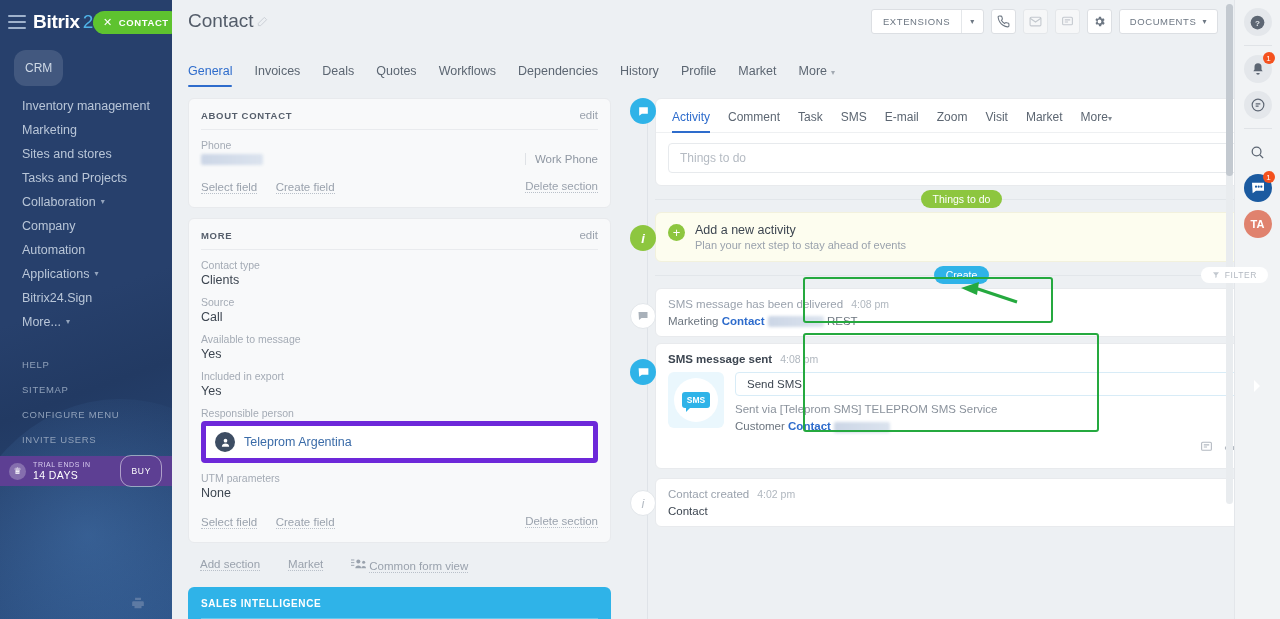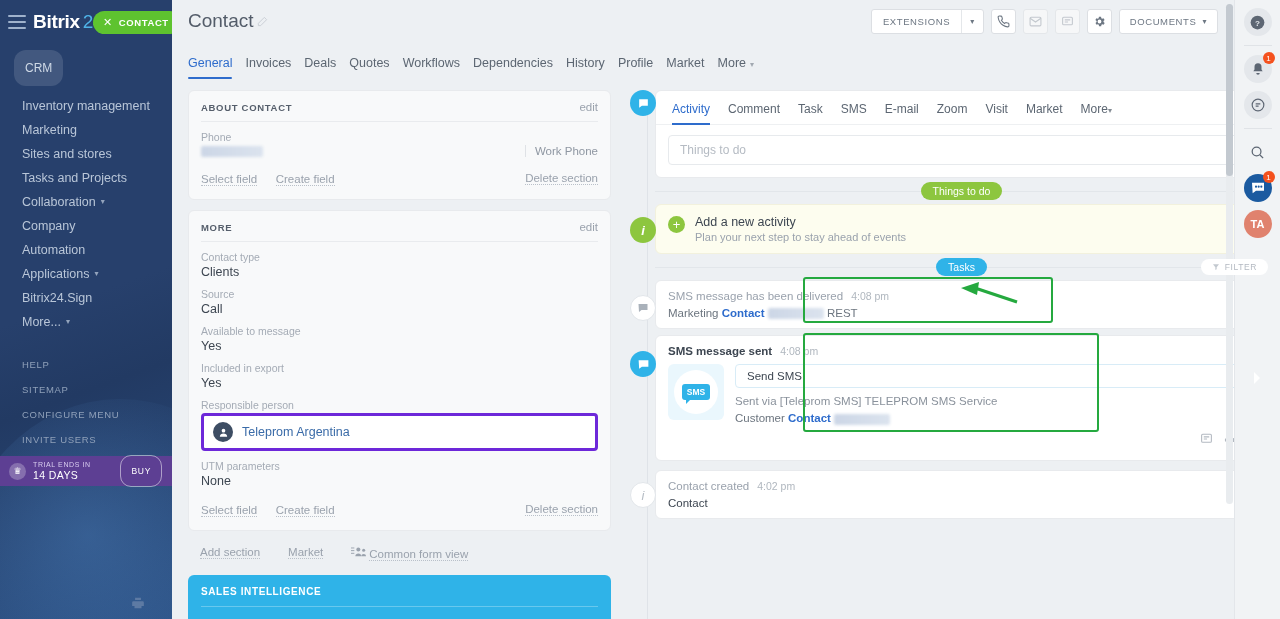--- a/index.html
+++ b/index.html
@@ -86,21 +86,21 @@
     display:flex; align-items:center; justify-content:center; cursor:pointer; color:#87909b;
   }
   .icon-btn.faded{ background:#f6f7f8; color:#c3c8ce; border-color:#e4e7ea;}
   .docs-btn{
     height:25px; border:1px solid #dcdfe3; border-radius:3px; background:#fff;
     display:flex; align-items:center; gap:6px; padding:0 10px; font-size:9.5px;
     letter-spacing:.6px; color:#6d7783; cursor:pointer;
   }
 
   
-  .tabs{ display:flex; gap:13px; padding:0 0 0 16px; margin-top:4px; position:relative;}
+  .tabs{ display:flex; gap:22px; padding:0 0 0 16px; margin-top:12px; position:relative;}
   .tab{
     font-size:12.5px; color:#5c6672; padding:6px 0 9px; cursor:pointer; position:relative; white-space:nowrap;
   }
   .tab.active{ color:#2e6ccc; }
   .tab.active::after{
     content:""; position:absolute; left:0; right:0; bottom:0; height:2px; background:#2e6ccc; border-radius:1px;
   }
   .tab .chev{ font-size:8px; margin-left:4px; color:#8a929c;}
 
   .content{ display:flex; gap:14px; padding:11px 12px 0 16px; height:545px;}
@@ -120,21 +120,21 @@
   .phone-row{ display:flex; align-items:flex-end; justify-content:space-between;}
   .redact{
     display:inline-block; height:11px; width:62px; border-radius:2px;
     background:linear-gradient(90deg,#ccd6e6,#dbe3ee); filter:blur(1.6px); vertical-align:middle;
   }
   .wp{ font-size:11.5px; color:#8f97a2; border-left:1px solid #dfe2e6; padding-left:9px;}
   .card-foot{ display:flex; justify-content:space-between; align-items:center; padding-top:3px;}
   .lk{ font-size:11.5px; color:#9aa2ad; border-bottom:1px dotted #b9c0c9; cursor:pointer; margin-right:14px;}
   .lk.del{ margin-right:0; }
   .resp-box{
-    background:#fff; border:3px solid #6d28d9; border-radius:4px; padding:6px 9px;
+    background:#fff; border:5px solid #6d28d9; border-radius:4px; padding:6px 9px;
     display:flex; align-items:center; gap:9px;
   }
   .ava{
     width:20px;height:20px;border-radius:50%;background:#3d4d63;
     display:flex;align-items:center;justify-content:center;flex:0 0 20px;
   }
   .resp-name{ font-size:12.5px; color:#3a6ba8; cursor:pointer;}
   .bottom-links{ display:flex; align-items:center; gap:14px; padding:2px 0 0 12px;}
   .bottom-links .ico-g{ display:flex; align-items:flex-end; gap:2px;}
   .si-card{
@@ -544,21 +544,21 @@
         </div>
         <div class="act-yellow">
           <span class="plus">+</span>
           <div>
             <div class="a1">Add a new activity</div>
             <div class="a2">Plan your next step to stay ahead of events</div>
           </div>
         </div>
 
         <div class="divider-row">
-          <span class="chip blue">Tasks</span>
+          <span class="chip blue">Create</span>
           <span class="filter-btn">
             <svg width="8" height="8" viewBox="0 0 24 24" fill="#c3c9d0">
                 <path d="M3 4h18l-7 9v6l-4 2v-8z"></path>
               </svg>
             <span>FILTER</span>
           </span>
         </div>
 
         <div class="tl-badge white" style="top:205px">
           <svg width="12" height="12" viewBox="0 0 24 24" fill="#a9b1ba">

